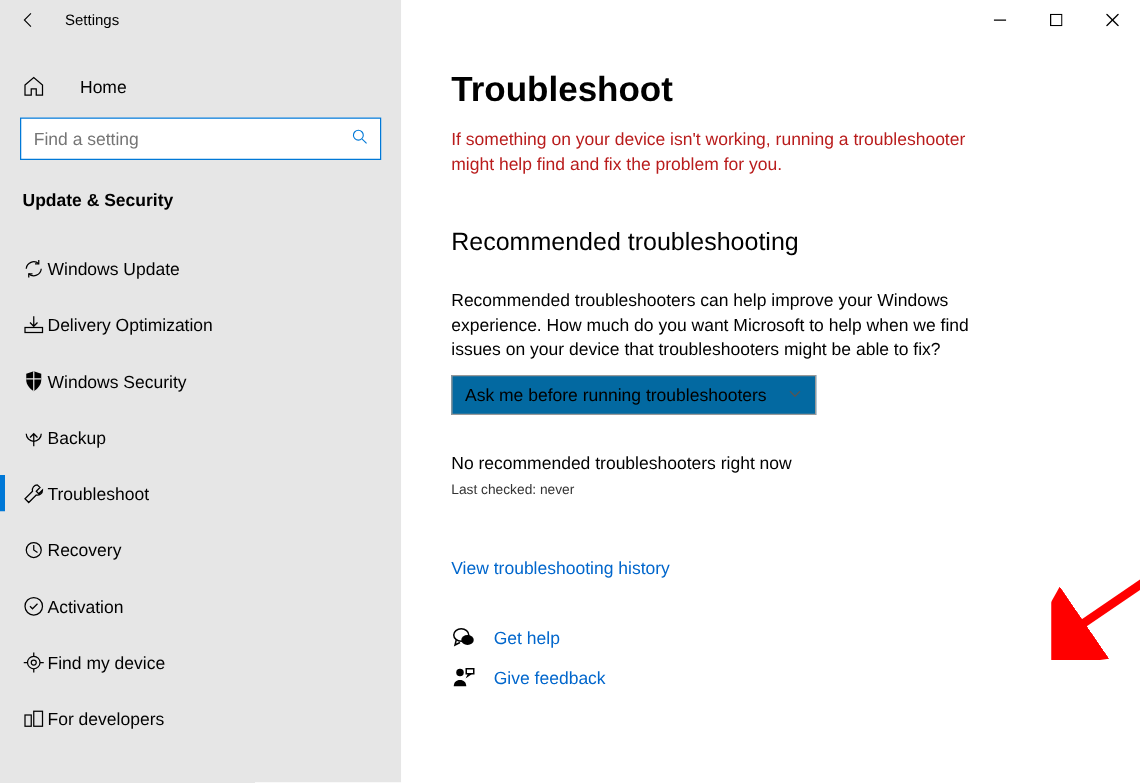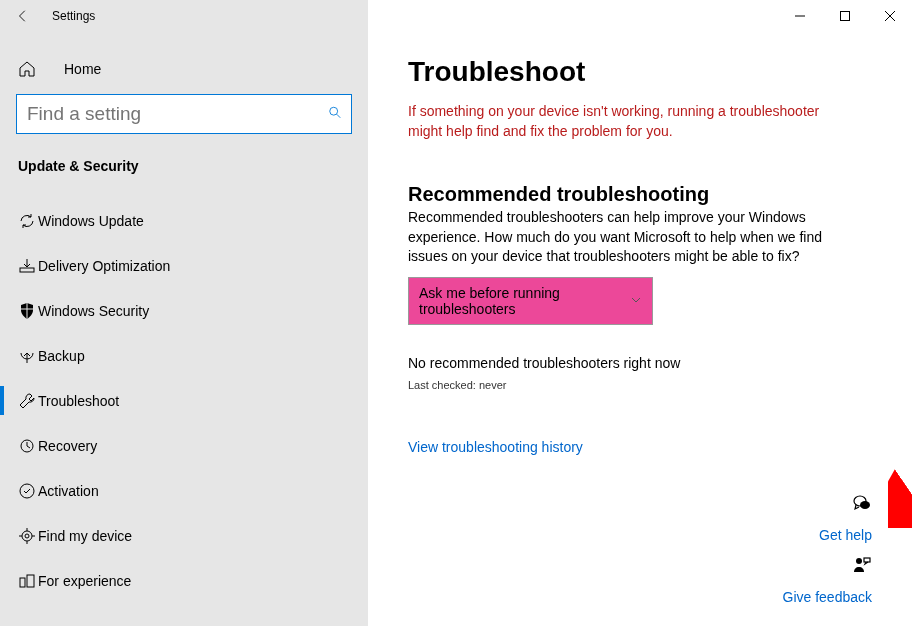--- a/index.html
+++ b/index.html
@@ -6,21 +6,21 @@
   body {
     font-family: "Segoe UI", -apple-system, sans-serif;
     font-size: 14px;
     color: #000;
     width: 912px;
     height: 626px;
     overflow: hidden;
     display: flex;
   }
   .sidebar {
-    width: 368px;
+    width: 321px;
     background: #e6e6e6;
     height: 100%;
     flex: none;
     display: flex;
     flex-direction: column;
   }
   .main {
     flex: 1;
     background: #fff;
     height: 100%;
@@ -69,21 +69,21 @@
   }
   .home-row span { font-size: 14px; }
   .search-wrap {
     padding: 6px 16px 14px 16px;
   }
   .search {
     width: 100%;
     border: 1px solid #0078d7;
     background: #fff;
     padding: 8px 34px 8px 10px;
-    font-size: 19px;
+    font-size: 14px;
     font-family: inherit;
     outline: none;
   }
   .search-container { position: relative; }
   .search-icon {
     position: absolute;
     right: 10px;
     top: 50%;
     transform: translateY(-50%);
     color: #0078d7;
@@ -127,35 +127,35 @@
     margin-bottom: 14px;
   }
   .lead {
     font-size: 14px;
     color: #b91c1c;
     line-height: 1.4;
     max-width: 430px;
   }
   h2 {
     font-size: 20px;
-    font-weight: 700;
+    font-weight: 400;
     margin-top: 42px;
-    margin-bottom: 2px;
+    margin-bottom: 25px;
   }
   .para {
     font-size: 14px;
     line-height: 1.4;
     max-width: 420px;
     margin-bottom: 10px;
   }
   .dropdown {
     border: 1px solid #999;
-    background: #ec4899;
+    background: #0369a1;
     padding: 7px 10px;
-    width: 245px;
+    width: 292px;
     display: flex;
     justify-content: space-between;
     align-items: center;
     cursor: pointer;
     margin-top: 5px;
     font-size: 14px;
   }
   .status-line {
     margin-top: 30px;
     font-size: 14px;
@@ -171,24 +171,23 @@
     cursor: pointer;
     display: inline-block;
   }
   .link.mt1 { margin-top: 48px; }
   .link.mt2 { margin-top: 42px; }
   .footer-links {
     margin-top: 38px;
   }
   .footer-link-row {
     display: flex;
-    align-items: flex-end;
+    align-items: center;
     gap: 14px;
     margin-bottom: 12px;
-    flex-direction: column;
   }
   .footer-link-row .icon { width: 20px; height: 20px; display: flex; align-items: center; justify-content: center; }
   .footer-link-row .link-text { color: #0066cc; cursor: pointer; font-size: 14px; }
   .arrow-annotation {
     position: absolute;
     left: 520px;
     top: 438px;
     pointer-events: none;
   }
 </style>
@@ -301,21 +300,21 @@
         </span>
       <span class="nav-label">Find my device</span>
     </div>
     <div class="nav-item">
       <span class="nav-icon">
           <svg viewBox="0 0 18 18">
             <rect x="2" y="6" width="5" height="9" fill="none" stroke="#000" stroke-width="1"></rect>
             <rect x="9" y="3" width="7" height="12" fill="none" stroke="#000" stroke-width="1"></rect>
           </svg>
         </span>
-      <span class="nav-label">For experience</span>
+      <span class="nav-label">For developers</span>
     </div>
   </div>
 </div>
 
 <div class="main">
   <div class="window-controls">
     <div class="win-btn">
         <svg viewBox="0 0 10 10">
           <line x1="0" y1="5" x2="10" y2="5" stroke="#000" stroke-width="1"></line>
         </svg>

